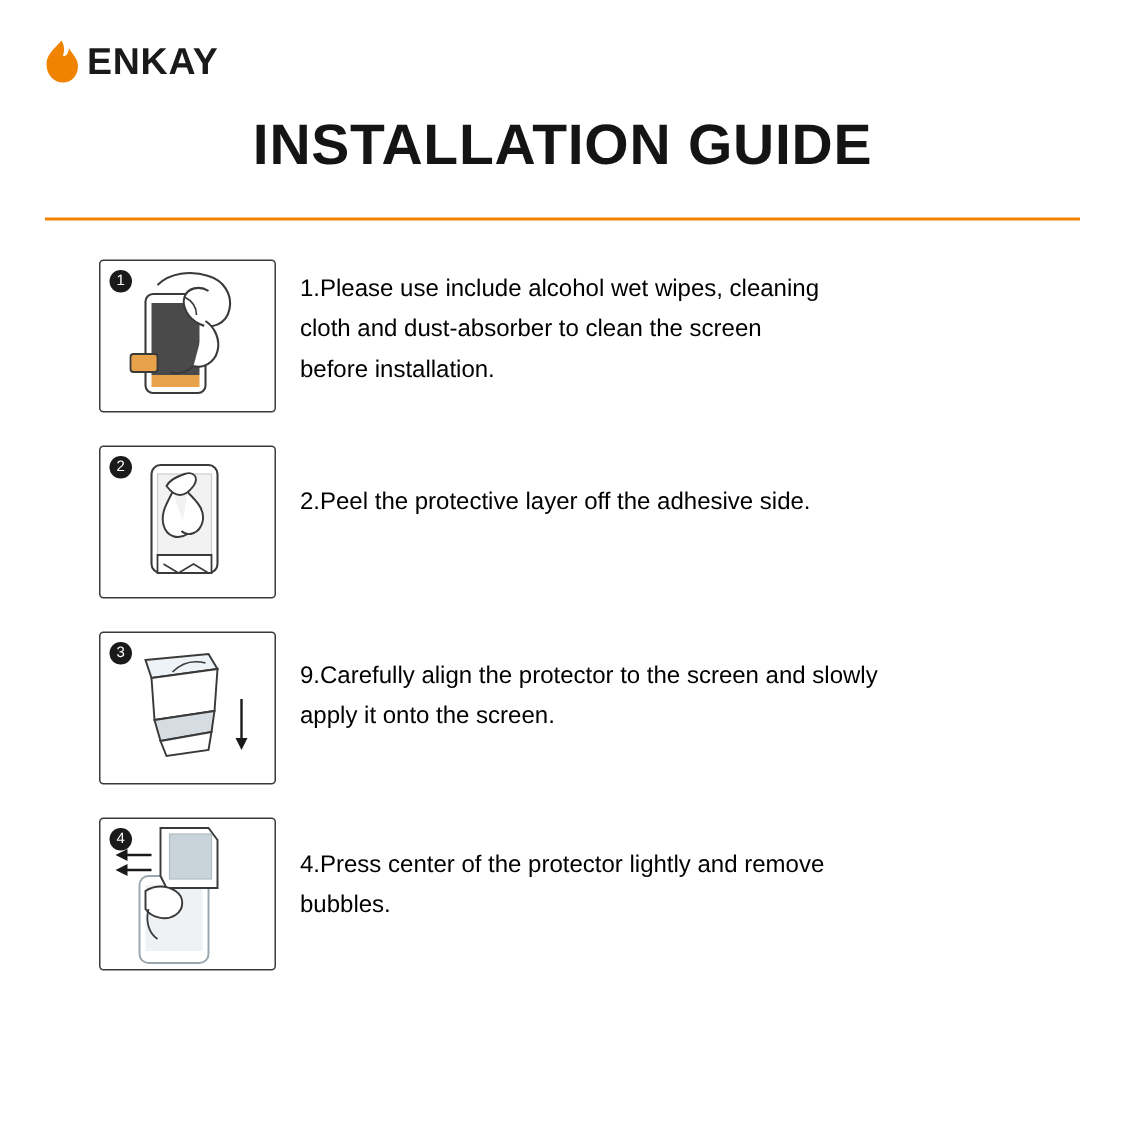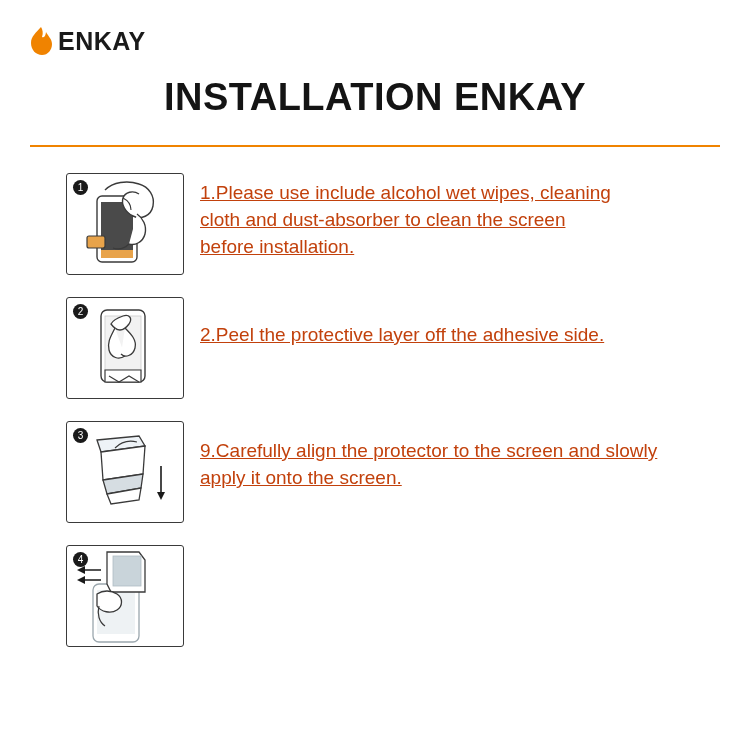--- a/index.html
+++ b/index.html
@@ -105,47 +105,46 @@
     font-family: "Liberation Sans", sans-serif;
     z-index: 5;
   }
   .thumb svg {
     position: absolute;
     left: 0;
     top: 0;
   }
   .step-text {
     margin-left: 16px;
-    font-size: 19px;
+    font-size: 16px;
     line-height: 27px;
-    color: #c2410c;
+    color: #000000;
     max-width: 500px;
     padding-top: 6px;
     white-space: pre-line;
-    text-decoration: underline;
   }
   .step-2 .step-text { padding-top: 24px; text-align: center; }
   .step-3 .step-text { padding-top: 16px; }
   .step-4 .step-text { padding-top: 18px; }
 </style>
 </head>
 <body>
 
 <div class="page">
 
   <div class="brand">
     <span class="brand-mark">
       <svg width="26" height="30" viewBox="0 0 26 30">
         <path d="M13 1 C8 7 3 10 3 17 C3 24 8 29 14 29 C20 29 24 24 24 18 C24 13 20 10 18 6 C17.5 11 15 12 14 11 C15.5 7 14.5 3.5 13 1 Z" fill="#f08300"></path>
       </svg>
     </span>
     <span class="brand-name">ENKAY</span>
   </div>
 
-  <div class="title">INSTALLATION ENKAY</div>
+  <div class="title">INSTALLATION GUIDE</div>
   <div class="divider"></div>
 
   <div class="steps">
 
     <div class="step step-1">
       <div class="thumb">
         <span class="badge">1</span>
         <svg width="116" height="100" viewBox="0 0 116 100">
           <rect x="30" y="22" width="40" height="66" rx="5" fill="#ffffff" stroke="#3a3a3a" stroke-width="1.4"></rect>
           <rect x="34" y="28" width="32" height="48" fill="#4a4a4a"></rect>
@@ -204,16 +203,18 @@
           <path d="M40 6 L72 6 L78 14 L78 46 L44 46 L40 38 Z" fill="#ffffff" stroke="#3a3a3a" stroke-width="1.3"></path>
           <rect x="46" y="10" width="28" height="30" fill="#c9d4da" stroke="#b0bcc3" stroke-width="0.8"></rect>
           <path d="M30 48 C36 44 44 44 50 48 C56 52 56 60 50 64 C44 68 34 66 30 60 Z" fill="#ffffff" stroke="#3a3a3a" stroke-width="1.3"></path>
           <path d="M32 60 C30 68 32 76 38 80" fill="none" stroke="#3a3a3a" stroke-width="1.2"></path>
           <line x1="14" y1="24" x2="34" y2="24" stroke="#1a1a1a" stroke-width="1.6"></line>
           <path d="M10 24 L18 20 L18 28 Z" fill="#1a1a1a"></path>
           <line x1="14" y1="34" x2="34" y2="34" stroke="#1a1a1a" stroke-width="1.6"></line>
           <path d="M10 34 L18 30 L18 38 Z" fill="#1a1a1a"></path>
         </svg>
       </div>
+      <div class="step-text">4.Press center of the protector lightly and remove
+    bubbles.</div>
     </div>
 
   </div>
 </div>
 
 </body></html>

